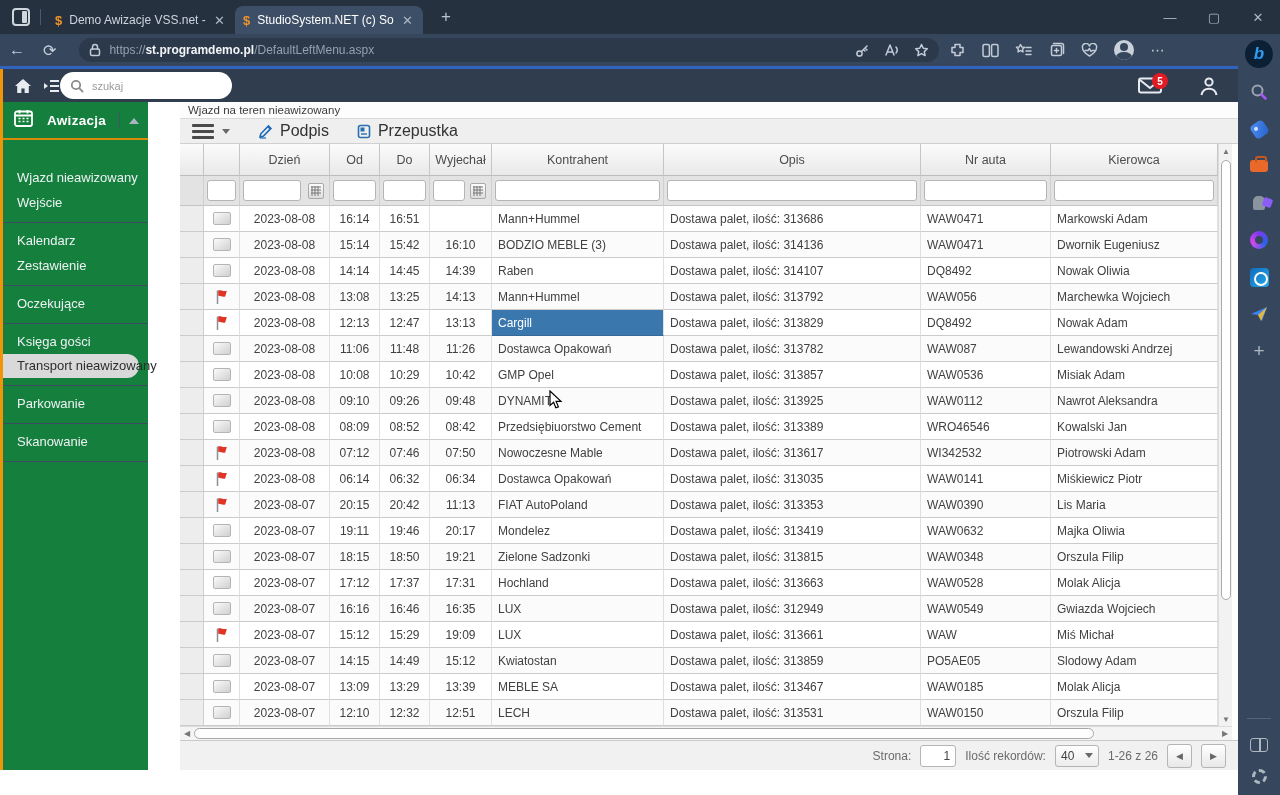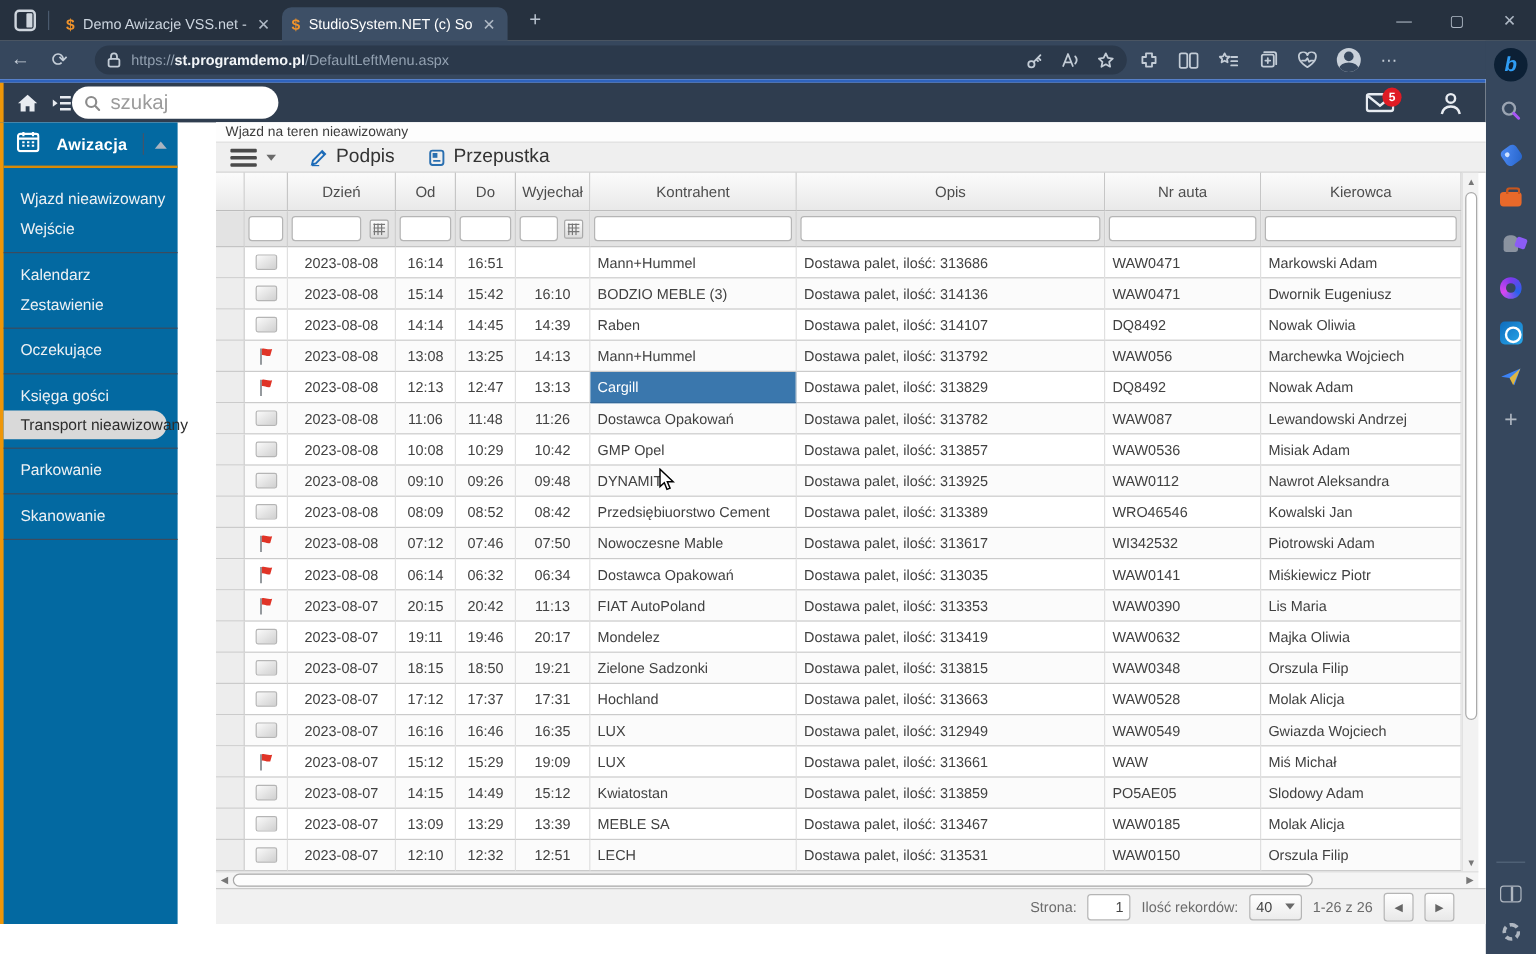--- a/index.html
+++ b/index.html
@@ -53,34 +53,34 @@
   .strip-div { width:24px; height:1px; background:#55667c; margin:8px 0 2px; }
   .panel-ic { width:18px; height:14px; border:1.6px solid #aeb6c0; border-radius:3px; position:relative; }
   .panel-ic::after { content:""; position:absolute; left:8px; top:0; bottom:0; width:1.6px; background:#aeb6c0; }
   .gear-ic { width:15px; height:15px; border:3px dashed #aeb6c0; border-radius:50%; margin-bottom:12px; }
 
   
   .page { position:absolute; left:0; top:66px; width:1238px; height:729px; background:#fff; }
   .page-topline { position:absolute; left:0; top:0; width:1238px; height:3px; background:#2f63bd; }
   .appbar { position:absolute; left:0; top:3px; width:1238px; height:33px; background:#2f3d4f; border-left:3px solid #ee9608; display:flex; align-items:center; }
   .search-pill { position:absolute; left:57px; top:3px; width:172px; height:27px; background:#fff; border-radius:14px; display:flex; align-items:center; padding:0 10px; }
-  .search-pill input { border:none; outline:none; font-size:17px; color:#555; width:110px; margin-left:8px; font-family:"Liberation Sans",sans-serif; background:transparent; }
+  .search-pill input { border:none; outline:none; font-size:11px; color:#555; width:110px; margin-left:8px; font-family:"Liberation Sans",sans-serif; background:transparent; }
   .search-pill input::placeholder { color:#9b9b9b; }
   .app-ic { margin-left:11px; display:flex; align-items:center; }
   .mail-wrap { position:absolute; right:76px; top:8px; }
   .mail-badge { position:absolute; left:14px; top:-4px; min-width:16px; height:16px; border-radius:8px; background:#e01b24; color:#fff; font-size:10px; font-weight:bold; display:flex; align-items:center; justify-content:center; padding:0 3px; }
   .person-wrap { position:absolute; right:18px; top:6px; }
 
-  .sidebar { position:absolute; left:0; top:36px; width:148px; height:668px; background:#0369a1; border-left:3px solid #ee9608; }
+  .sidebar { position:absolute; left:0; top:36px; width:148px; height:668px; background:#15803d; border-left:3px solid #ee9608; }
   .side-head { height:38px; display:flex; align-items:center; border-bottom:2px solid #d98a06; position:relative; }
   .side-head .cal { margin-left:11px; }
   .side-title { color:#fff; font-weight:bold; font-size:13.5px; margin-left:14px; letter-spacing:.3px; }
   .side-head .vline { position:absolute; right:28px; top:9px; bottom:9px; width:1px; background:#44546a; }
   .tri-up { position:absolute; right:9px; top:16px; width:0; height:0; border-left:5px solid transparent; border-right:5px solid transparent; border-bottom:6px solid #aab4c0; }
-  .menu { padding-top:8px; }
+  .menu { padding-top:20px; }
   .menu-group { padding:5px 0 7px; border-bottom:1px solid #3c4b5e; }
   .menu-item { height:25px; line-height:25px; color:#eef1f4; font-size:13px; padding-left:14px; white-space:nowrap; }
   .menu-item.selected { background:#d9d9d9; color:#2d2d2d; border-radius:0 13px 13px 0; margin-right:9px; height:24px; line-height:24px; }
 
   .main { position:absolute; left:180px; top:36px; width:1058px; height:668px; background:#fff; }
   .m-title { height:17px; line-height:16px; font-size:11.5px; color:#3c3c3c; padding-left:8px; border-bottom:1px solid #d9d9d9; background:#fdfdfd; }
   .m-toolbar { height:25px; background:#efefef; border-bottom:1px solid #d0d0d0; display:flex; align-items:center; }
   .burger { margin-left:12px; display:flex; flex-direction:column; gap:3px; }
   .burger span { width:22px; height:3px; background:#4a4a4a; border-radius:1px; }
   .caret-d { width:0; height:0; border-left:4px solid transparent; border-right:4px solid transparent; border-top:5px solid #6a6a6a; margin-left:8px; }
@@ -107,21 +107,21 @@
 
   .vscroll { position:absolute; left:1038px; top:42px; width:14px; height:582px; background:#f2f2f2; border-left:1px solid #ddd; }
   .vs-ar { width:14px; height:14px; font-size:8px; color:#777; display:flex; align-items:center; justify-content:center; }
   .vs-ar.bot { position:absolute; bottom:0; }
   .vs-thumb { position:absolute; left:2px; top:16px; width:10px; height:440px; background:#fff; border:1px solid #aaa; border-radius:5px; }
 
   .hscroll { position:absolute; left:0; top:624px; width:1052px; height:14px; background:#f4f4f4; border-top:1px solid #ddd; }
   .hs-ar { position:absolute; top:0; width:14px; height:13px; font-size:8px; color:#777; display:flex; align-items:center; justify-content:center; }
   .hs-thumb { position:absolute; left:14px; top:1px; width:900px; height:11px; background:#fdfdfd; border:1px solid #a8a8a8; border-radius:6px; }
 
-  .pager { position:absolute; left:0; top:638px; width:1058px; height:30px; background:#f1f1f1; border-top:1px solid #c9c9c9; display:flex; align-items:center; justify-content:flex-end; padding-right:26px; gap:9px; font-size:12px; color:#6b6b6b; }
+  .pager { position:absolute; left:0; top:638px; width:1058px; height:30px; background:#f1f1f1; border-top:1px solid #c9c9c9; display:flex; align-items:center; justify-content:flex-end; padding-right:12px; gap:9px; font-size:12px; color:#6b6b6b; }
   .pg-input { width:36px; height:22px; border:1px solid #b5b5b5; border-radius:3px; text-align:right; font-size:12px; color:#444; padding:0 5px; outline:none; background:#fff; font-family:"Liberation Sans",sans-serif; }
   .pg-select { width:44px; height:22px; border:1px solid #b5b5b5; border-radius:3px; background:linear-gradient(#fff,#ececec); display:flex; align-items:center; justify-content:space-between; padding:0 5px; color:#444; }
   .pg-btn { width:25px; height:24px; border:1px solid #b5b5b5; border-radius:3px; background:linear-gradient(#fff,#e8e8e8); color:#666; font-size:9px; display:flex; align-items:center; justify-content:center; }
 
   .cursor { position:absolute; left:549px; top:390px; z-index:50; }
 </style>
 </head>
 <body>
 
 <div id="root">

